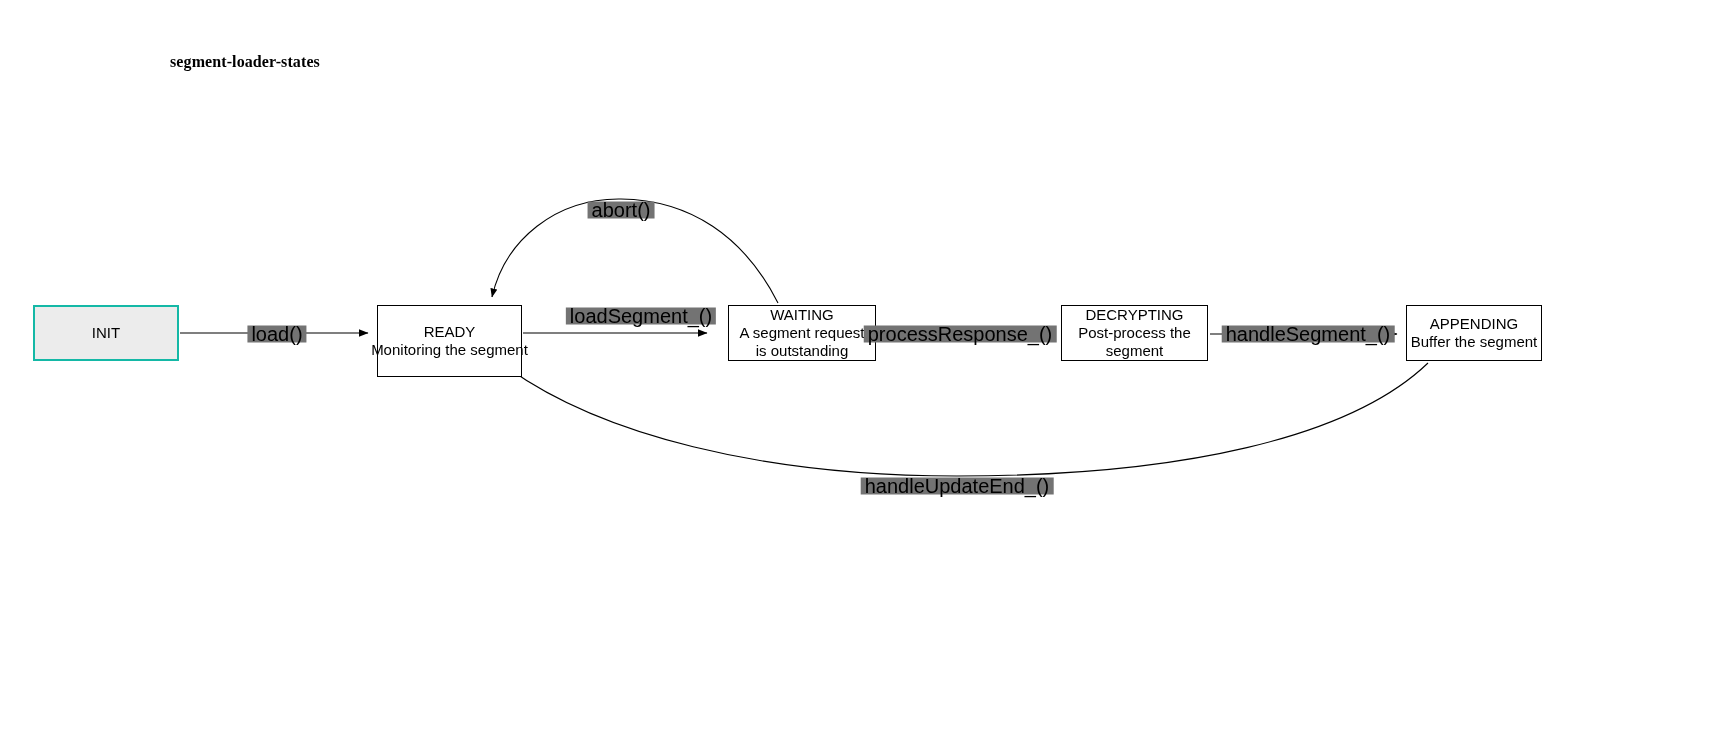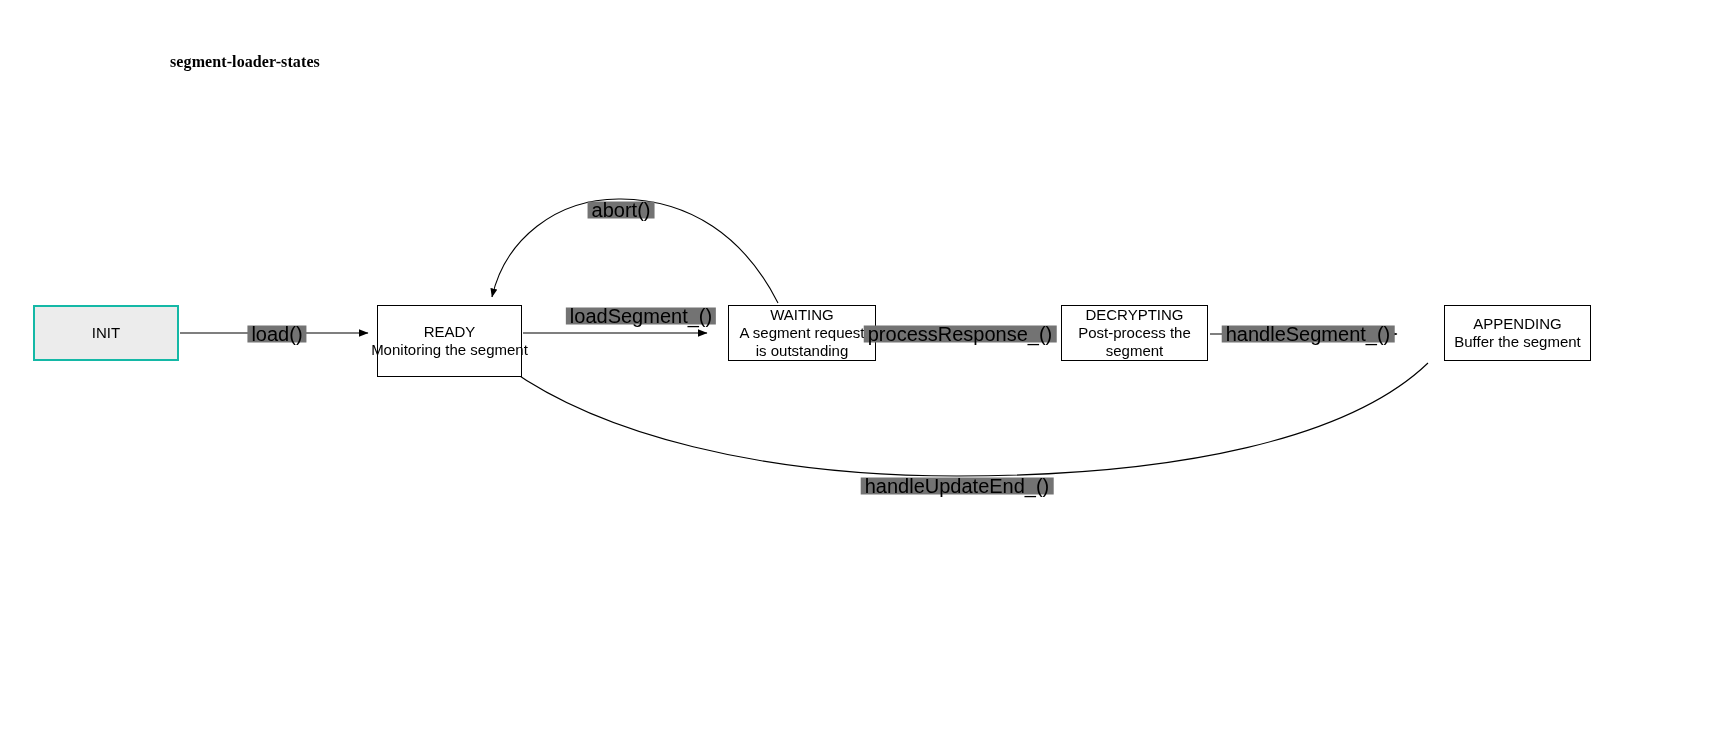--- a/index.html
+++ b/index.html
@@ -109,21 +109,21 @@
   <span class="node-line">A segment request</span>
   <span class="node-line">is outstanding</span>
 </div>
 
 <div class="node-box" style="left:1061px; top:305px; width:147px; height:56px;">
   <span class="node-line">DECRYPTING</span>
   <span class="node-line">Post-process the</span>
   <span class="node-line">segment</span>
 </div>
 
-<div class="node-box" style="left:1444px; top:305px; width:147px; height:56px;">
+<div class="node-box" style="left:1406px; top:305px; width:136px; height:56px;">
   <span class="node-line">APPENDING</span>
   <span class="node-line">Buffer the segment</span>
 </div>
 
 <div class="edge-label" style="left:277px; top:334px;">load()</div>
 <div class="edge-label" style="left:616px; top:316px;margin-left:25px;">loadSegment_()</div>
 <div class="edge-label" style="left:960px; top:334px;">processResponse_()</div>
 <div class="edge-label" style="left:1308px; top:334px;">handleSegment_()</div>
 <div class="edge-label" style="left:621px; top:210px;">abort()</div>
 <div class="edge-label" style="left:957px; top:473px;margin-top:13px;">handleUpdateEnd_()</div>

